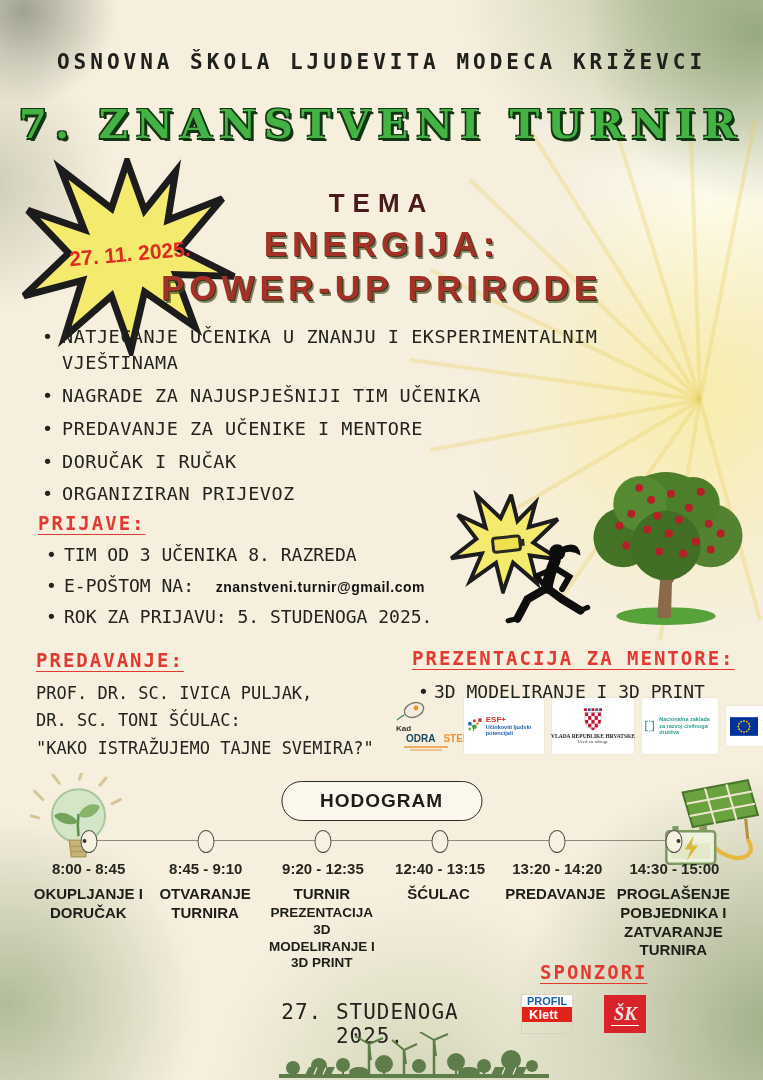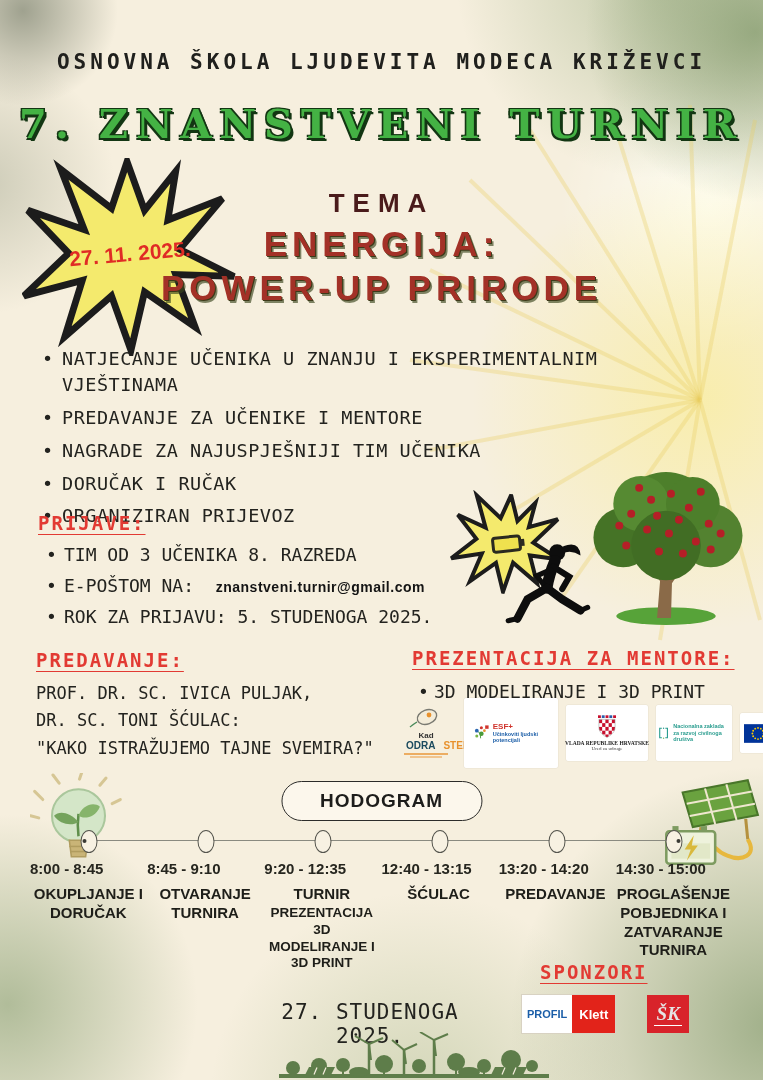--- a/index.html
+++ b/index.html
@@ -32,76 +32,76 @@
   .miniburst{left:450px;top:494px;width:114px;height:100px;transform:rotate(6deg);}
 
   .tema-label{left:0;top:188px;width:100%;text-align:center;font-family:"Liberation Sans",sans-serif;font-weight:800;
     font-size:26px;letter-spacing:8px;color:#4a1b1b;}
   .tema1{top:224px;}
   .tema2{top:268px;}
   .tema-big{left:0;width:100%;text-align:center;position:absolute;z-index:2;font-family:"Liberation Sans",sans-serif;
     font-weight:800;font-size:35px;letter-spacing:5px;color:#a33127;
     text-shadow:1px 1px 0 #3c3a18,2.5px 2.5px 0 rgba(60,70,30,.65);}
 
-  .features{left:38px;top:346px;width:580px;}
+  .features{left:38px;top:324px;width:580px;}
   .features ul{list-style:none;margin:0;padding:0;font-size:18.5px;letter-spacing:.5px;font-weight:500;}
   .features li{position:relative;padding-left:24px;margin-bottom:7px;line-height:1.4;}
   .features li::before{content:"•";position:absolute;left:4px;top:0;}
 
   .red-head{font-size:19px;font-weight:bold;color:#e23a33;letter-spacing:2px;text-decoration:underline;text-underline-offset:4px;}
   .prijave{left:38px;top:512px;width:470px;}
   .prijave ul{list-style:none;margin:10px 0 0 0;padding:0;font-size:18px;}
   .prijave li{position:relative;padding-left:26px;margin-bottom:10px;}
   .prijave li::before{content:"•";position:absolute;left:8px;top:0;}
   .email{font-family:"Liberation Sans",sans-serif;font-weight:800;font-size:14px;color:#141414;letter-spacing:.5px;}
 
   .predavanje{left:36px;top:645px;width:400px;font-size:17px;line-height:1.62;}
   .predavanje .red-head{display:inline-block;margin-bottom:4px;}
   .prezentacija{left:412px;top:647px;width:350px;font-size:18px;}
   .prezentacija .bullet-line{margin-top:12px;padding-left:22px;position:relative;}
   .prezentacija .bullet-line::before{content:"•";position:absolute;left:6px;}
 
   .partners{left:396px;top:698px;display:flex;align-items:center;gap:8px;z-index:2;position:absolute;}
   .pbox{background:#fff;border-radius:2px;box-shadow:0 0 0 .5px rgba(0,0,0,.06);display:flex;align-items:center;justify-content:center;}
-  .odrastem{width:60px;text-align:center;font-family:"Liberation Sans",sans-serif;line-height:1.05;}
+  .odrastem{width:60px;text-align:left;font-family:"Liberation Sans",sans-serif;line-height:1.05;}
   .odrastem .w1{font-size:8px;font-weight:bold;color:#333;}
   .odrastem .w2{font-size:10px;font-weight:800;}
   .odrastem .w2 .a{color:#1b4a5e;margin-left:10px;}
   .odrastem .w2 .b{color:#e8912d;padding-left:8px;}
   .odrastem .tinyline{height:2px;background:#e8912d;opacity:.7;margin:2px 8px 1px;}
   .odrastem .tinyline2{height:1.5px;background:#e8912d;opacity:.45;margin:0 14px;}
-  .esf{width:76px;height:52px;gap:3px;padding:9px;}
+  .esf{width:76px;height:52px;gap:3px;padding:2px;}
   .esf .txt{font-family:"Liberation Sans",sans-serif;line-height:1.1;text-align:left;}
   .esf .t1{font-size:8px;font-weight:800;color:#d0342c;}
   .esf .t2{font-size:5.5px;color:#1d5fa8;font-weight:bold;}
   .vlada{width:78px;height:52px;flex-direction:column;padding:2px;}
   .vlada .t1{font-family:"Liberation Serif",serif;font-size:5.5px;font-weight:bold;color:#222;margin-top:1px;white-space:nowrap;}
   .vlada .t2{font-family:"Liberation Serif",serif;font-size:5px;color:#444;}
   .zaklada{width:72px;height:52px;gap:4px;padding:2px;}
   .zaklada .txt{font-family:"Liberation Sans",sans-serif;font-size:5.5px;line-height:1.25;color:#2a9d8f;font-weight:bold;text-align:left;}
   .eu{width:80px;height:36px;gap:4px;padding:2px;}
   .eu .txt{font-family:"Liberation Sans",sans-serif;font-size:6px;line-height:1.2;color:#1b4a9e;font-weight:bold;text-align:left;}
 
   .hodo-pill{left:50%;top:781px;transform:translateX(-50%);background:#fcf7ec;border:1.7px solid #2c2c2a;border-radius:24px;
     padding:8px 38px;font-family:"Liberation Sans",sans-serif;font-weight:800;font-size:19px;letter-spacing:1px;color:#1d1d1b;}
 
   .tlzone{left:30px;top:826px;width:703px;}
   .tl-line{position:absolute;top:14px;left:calc(100%/12);right:calc(100%/12);border-top:1.6px solid #8a8a80;}
   .tl-circ{position:absolute;top:4px;width:15px;height:21px;border:1.7px solid #55554e;border-radius:50%;background:#f7f1e2;transform:translateX(-50%);}
   .tl-circ .pt{position:absolute;width:4px;height:4px;border-radius:50%;background:#3a3a34;top:8px;}
   .tl-times,.tl-labels{display:flex;width:100%;}
   .tl-times{margin-top:34px;}
-  .tl-times div{flex:1;font-family:"Liberation Sans",sans-serif;font-weight:800;font-size:15px;color:#26261f;}
+  .tl-times div{flex:1;text-align:center;font-family:"Liberation Sans",sans-serif;font-weight:800;font-size:15px;color:#26261f;}
   .tl-labels{margin-top:8px;}
   .tl-labels .cell{flex:1;text-align:center;padding:0 3px;font-family:"Liberation Sans",sans-serif;font-weight:800;font-size:15px;line-height:1.25;color:#1e1e19;}
   .tl-labels .sub{font-size:13.5px;margin-top:1px;}
 
   .sponzori-head{left:540px;top:961px;}
   .sponsor-row{left:522px;top:995px;display:flex;gap:32px;align-items:center;position:absolute;z-index:2;}
-  .profilklett{display:flex;height:38px;font-family:"Liberation Sans",sans-serif;box-shadow:0 0 0 1px #d8d2c2;}
+  .profilklett{display:flex;height:38px;font-family:"Liberation Sans",sans-serif;box-shadow:0 0 0 1px #d8d2c2;flex-direction:column;}
   .profilklett .p{background:#fff;color:#1b5ea8;font-weight:800;font-size:11px;display:flex;align-items:center;padding:0 5px;}
   .profilklett .k{background:#e2231a;color:#fff;font-weight:800;font-size:13px;display:flex;align-items:center;padding:0 7px;}
   .sklogo{width:42px;height:38px;background:#d8232a;color:#e5e5e5;display:flex;align-items:center;justify-content:center;
     font-family:"Liberation Serif",serif;font-style:italic;font-weight:bold;font-size:19px;position:relative;}
   .sklogo::after{content:"";position:absolute;left:7px;right:7px;bottom:7px;height:1.5px;background:#fff;}
 
   .footer-date{left:260px;top:1000px;width:220px;text-align:center;font-size:21px;font-weight:500;letter-spacing:1px;color:#23231f;}
   .bulb{left:30px;top:773px;width:98px;height:102px;}
   .solarbat{left:648px;top:770px;width:114px;height:102px;}
   .runner{left:498px;top:540px;width:107px;height:90px;}
@@ -140,22 +140,22 @@
     <div class="burst-date">27. 11. 2025.</div>
   </div>
 
   <div class="layer tema-label">TEMA</div>
   <div class="tema-big tema2">POWER-UP PRIRODE</div>
   <div class="tema-big tema1">ENERGIJA:</div>
 
   <div class="layer features">
     <ul>
       <li>NATJECANJE UČENIKA U ZNANJU I EKSPERIMENTALNIM VJEŠTINAMA</li>
+      <li>NAGRADE ZA NAJUSPJEŠNIJI TIM UČENIKA</li>
       <li>PREDAVANJE ZA UČENIKE I MENTORE</li>
-      <li>NAGRADE ZA NAJUSPJEŠNIJI TIM UČENIKA</li>
       <li>DORUČAK I RUČAK</li>
       <li>ORGANIZIRAN PRIJEVOZ</li>
     </ul>
   </div>
 
   <div class="layer prijave">
     <span class="red-head">PRIJAVE:</span>
     <ul>
       <li>TIM OD 3 UČENIKA 8. RAZREDA</li>
       <li><span>E-POŠTOM NA:</span>&nbsp;&nbsp;<span class="email">znanstveni.turnir@gmail.com</span></li>

